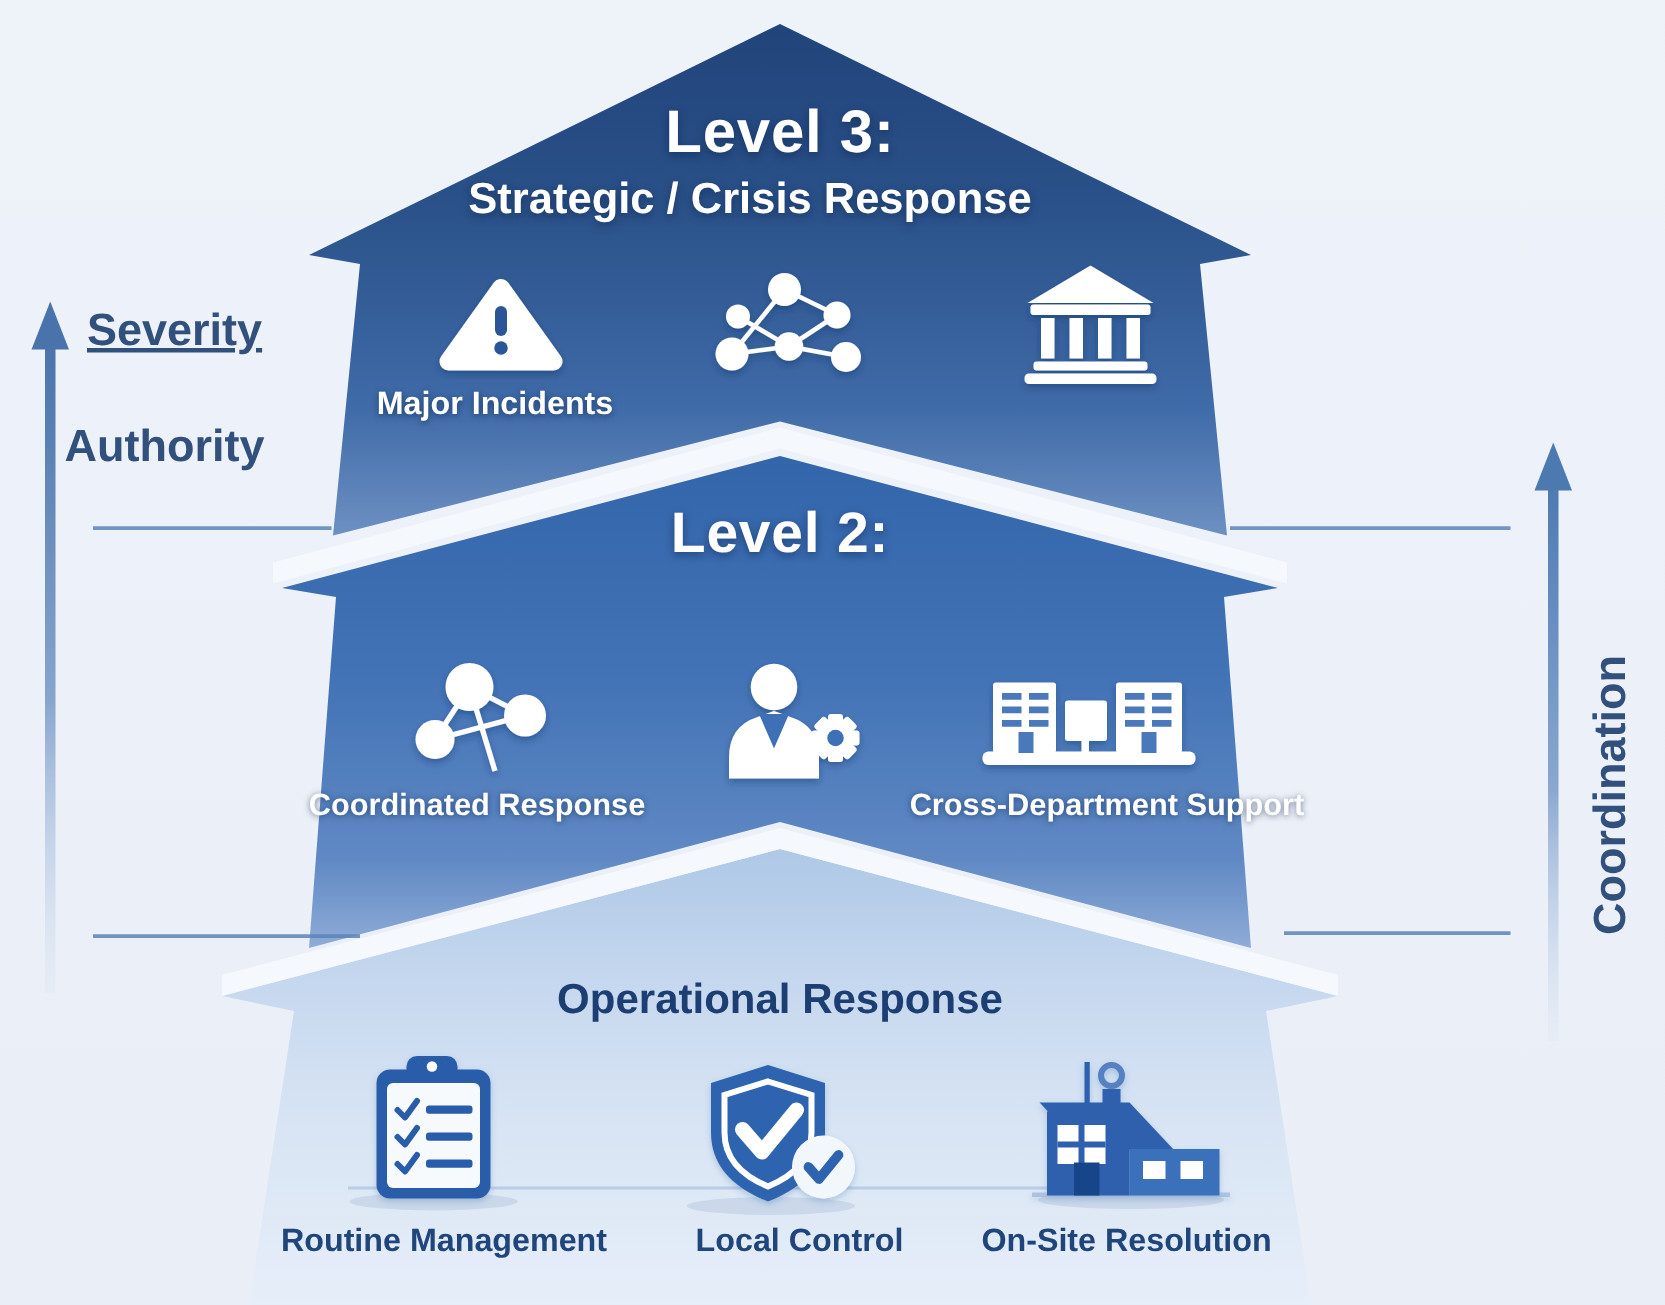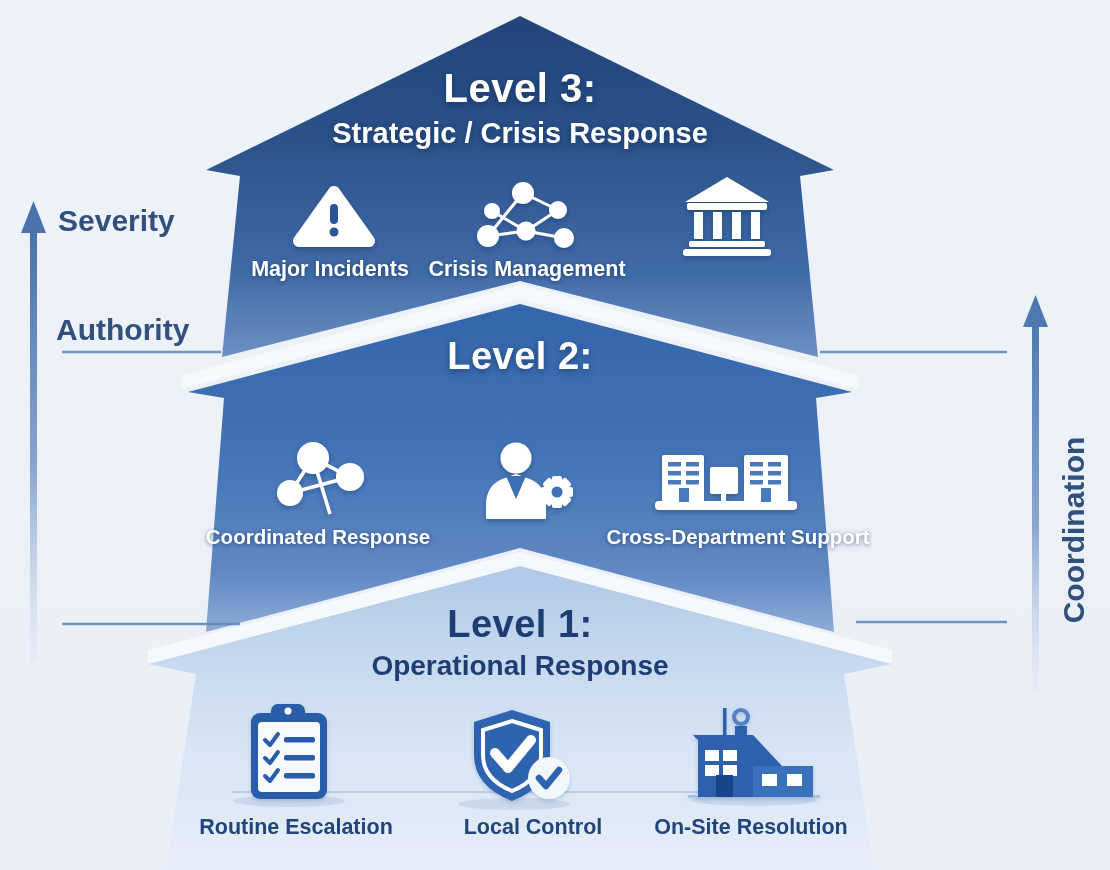--- a/index.html
+++ b/index.html
@@ -232,31 +232,29 @@
     <rect x="719" y="750" width="4" height="26" fill="#2e61ae"></rect>
     <rect x="705" y="761" width="32" height="4" fill="#2e61ae"></rect>
     <rect x="716" y="775" width="17" height="22" fill="#174489"></rect>
     <rect x="753" y="766" width="60" height="31" fill="#3a6fba"></rect>
     <rect x="762" y="774" width="15" height="12" fill="#ffffff"></rect>
     <rect x="787" y="774" width="15" height="12" fill="#ffffff"></rect>
   </g>
 </svg>
 
   <div class="abs center lvl-title h-light" style="left:520px;top:66px;">Level 3:</div>
-  <div class="abs center lvl-sub  h-light" style="left:520px;top:117px;">Strategic / Crisis Response</div>
+  <div class="abs center lvl-sub  h-light" style="left:500px;top:117px;">Strategic / Crisis Response</div>
   <div class="abs center item-lbl lbl-light" style="left:330px;top:257px;">Major Incidents</div>
-  <div class="abs center item-lbl lbl-light" style="left:527px;top:257px;">Crisis Management</div>
 
   <div class="abs center lvl-title sm h-light" style="left:520px;top:335px;">Level 2:</div>
   <div class="abs center item-lbl lbl-light" style="left:318px;top:525px;font-size:20.5px;">Coordinated Response</div>
   <div class="abs center item-lbl lbl-light" style="left:738px;top:525px;font-size:20.5px;">Cross-Department Support</div>
 
-  <div class="abs center lvl-title sm h-dark" style="left:520px;top:603px;">Level 1:</div>
   <div class="abs center lvl-sub  sm h-dark" style="left:520px;top:650px;">Operational Response</div>
-  <div class="abs center item-lbl lbl-dark" style="left:296px;top:815px;">Routine Escalation</div>
+  <div class="abs center item-lbl lbl-dark" style="left:296px;top:815px;">Routine Management</div>
   <div class="abs center item-lbl lbl-dark" style="left:513px;top:815px;margin-left:20px;">Local Control</div>
   <div class="abs center item-lbl lbl-dark" style="left:751px;top:815px;">On-Site Resolution</div>
 
-  <div class="abs axis-lbl" style="left:58px;top:204px;">Severity</div>
-  <div class="abs axis-lbl" style="left:56px;top:281px;margin-top:32px;">Authority</div>
+  <div class="abs axis-lbl" style="left:58px;top:204px;text-decoration:underline;">Severity</div>
+  <div class="abs axis-lbl" style="left:43px;top:281px;">Authority</div>
   <div class="abs axis-lbl rot" style="left:1074px;top:530px;">Coordination</div>
 
 </div>
 
 </body></html>

